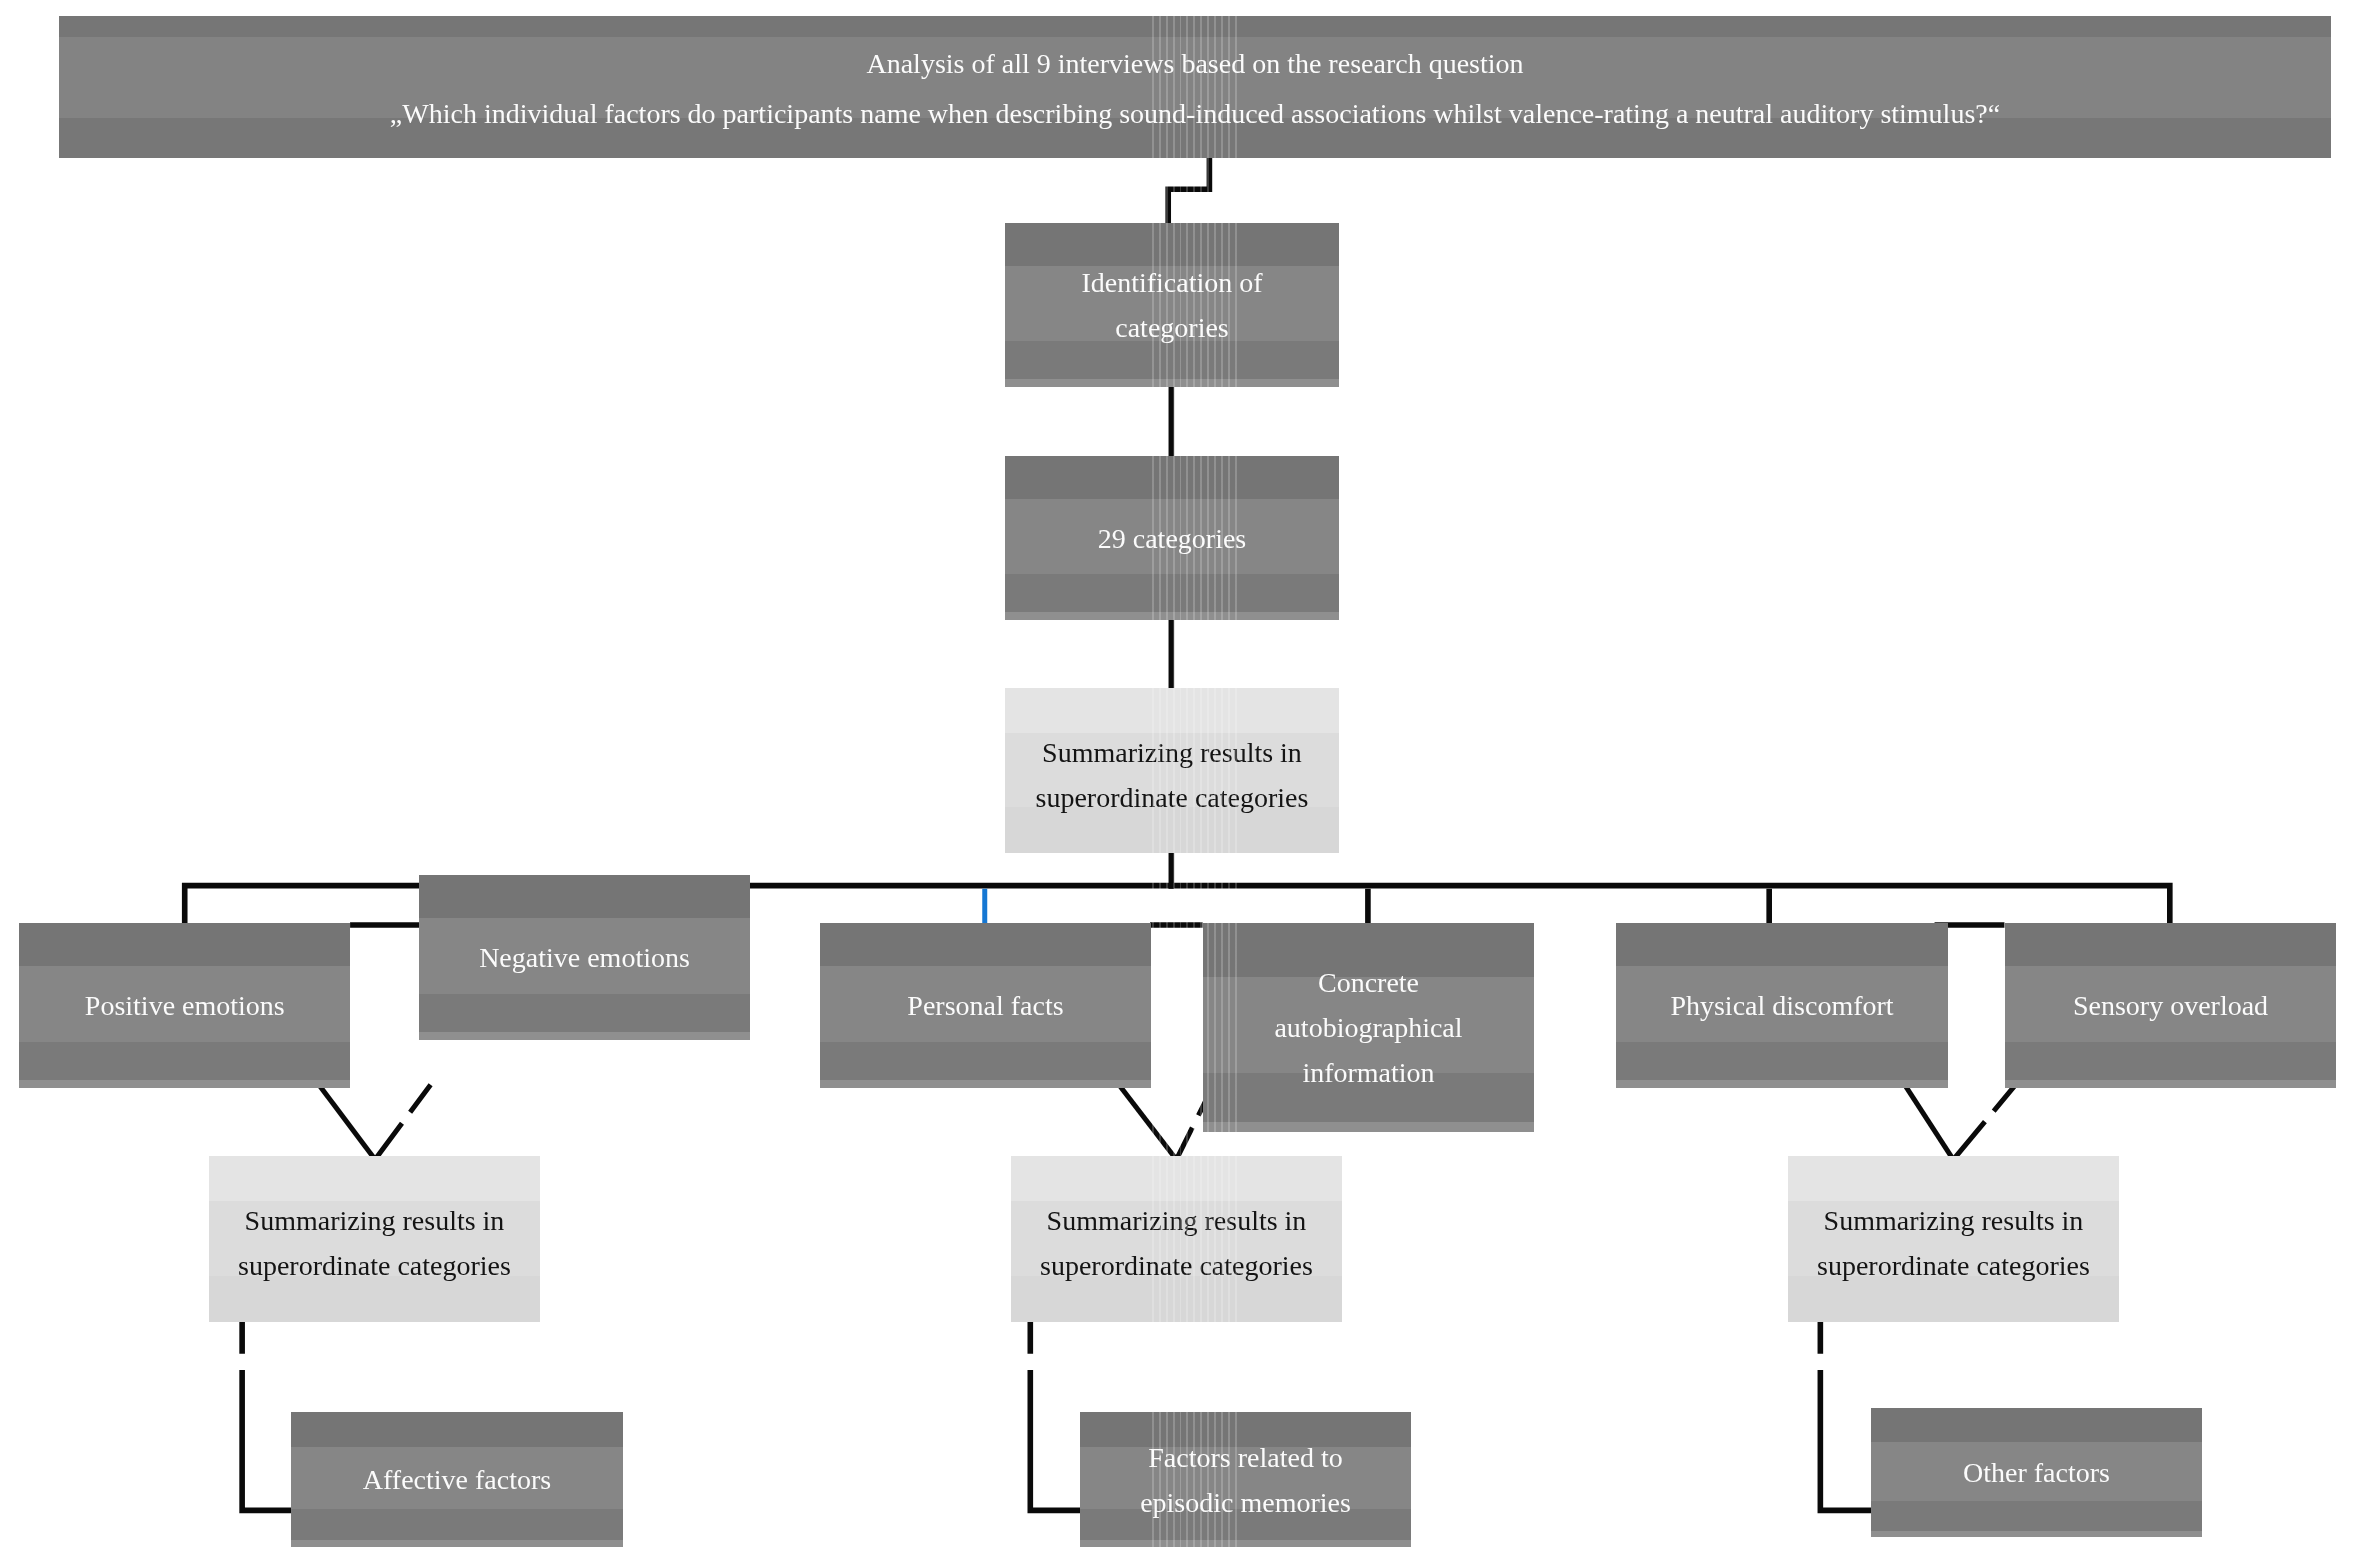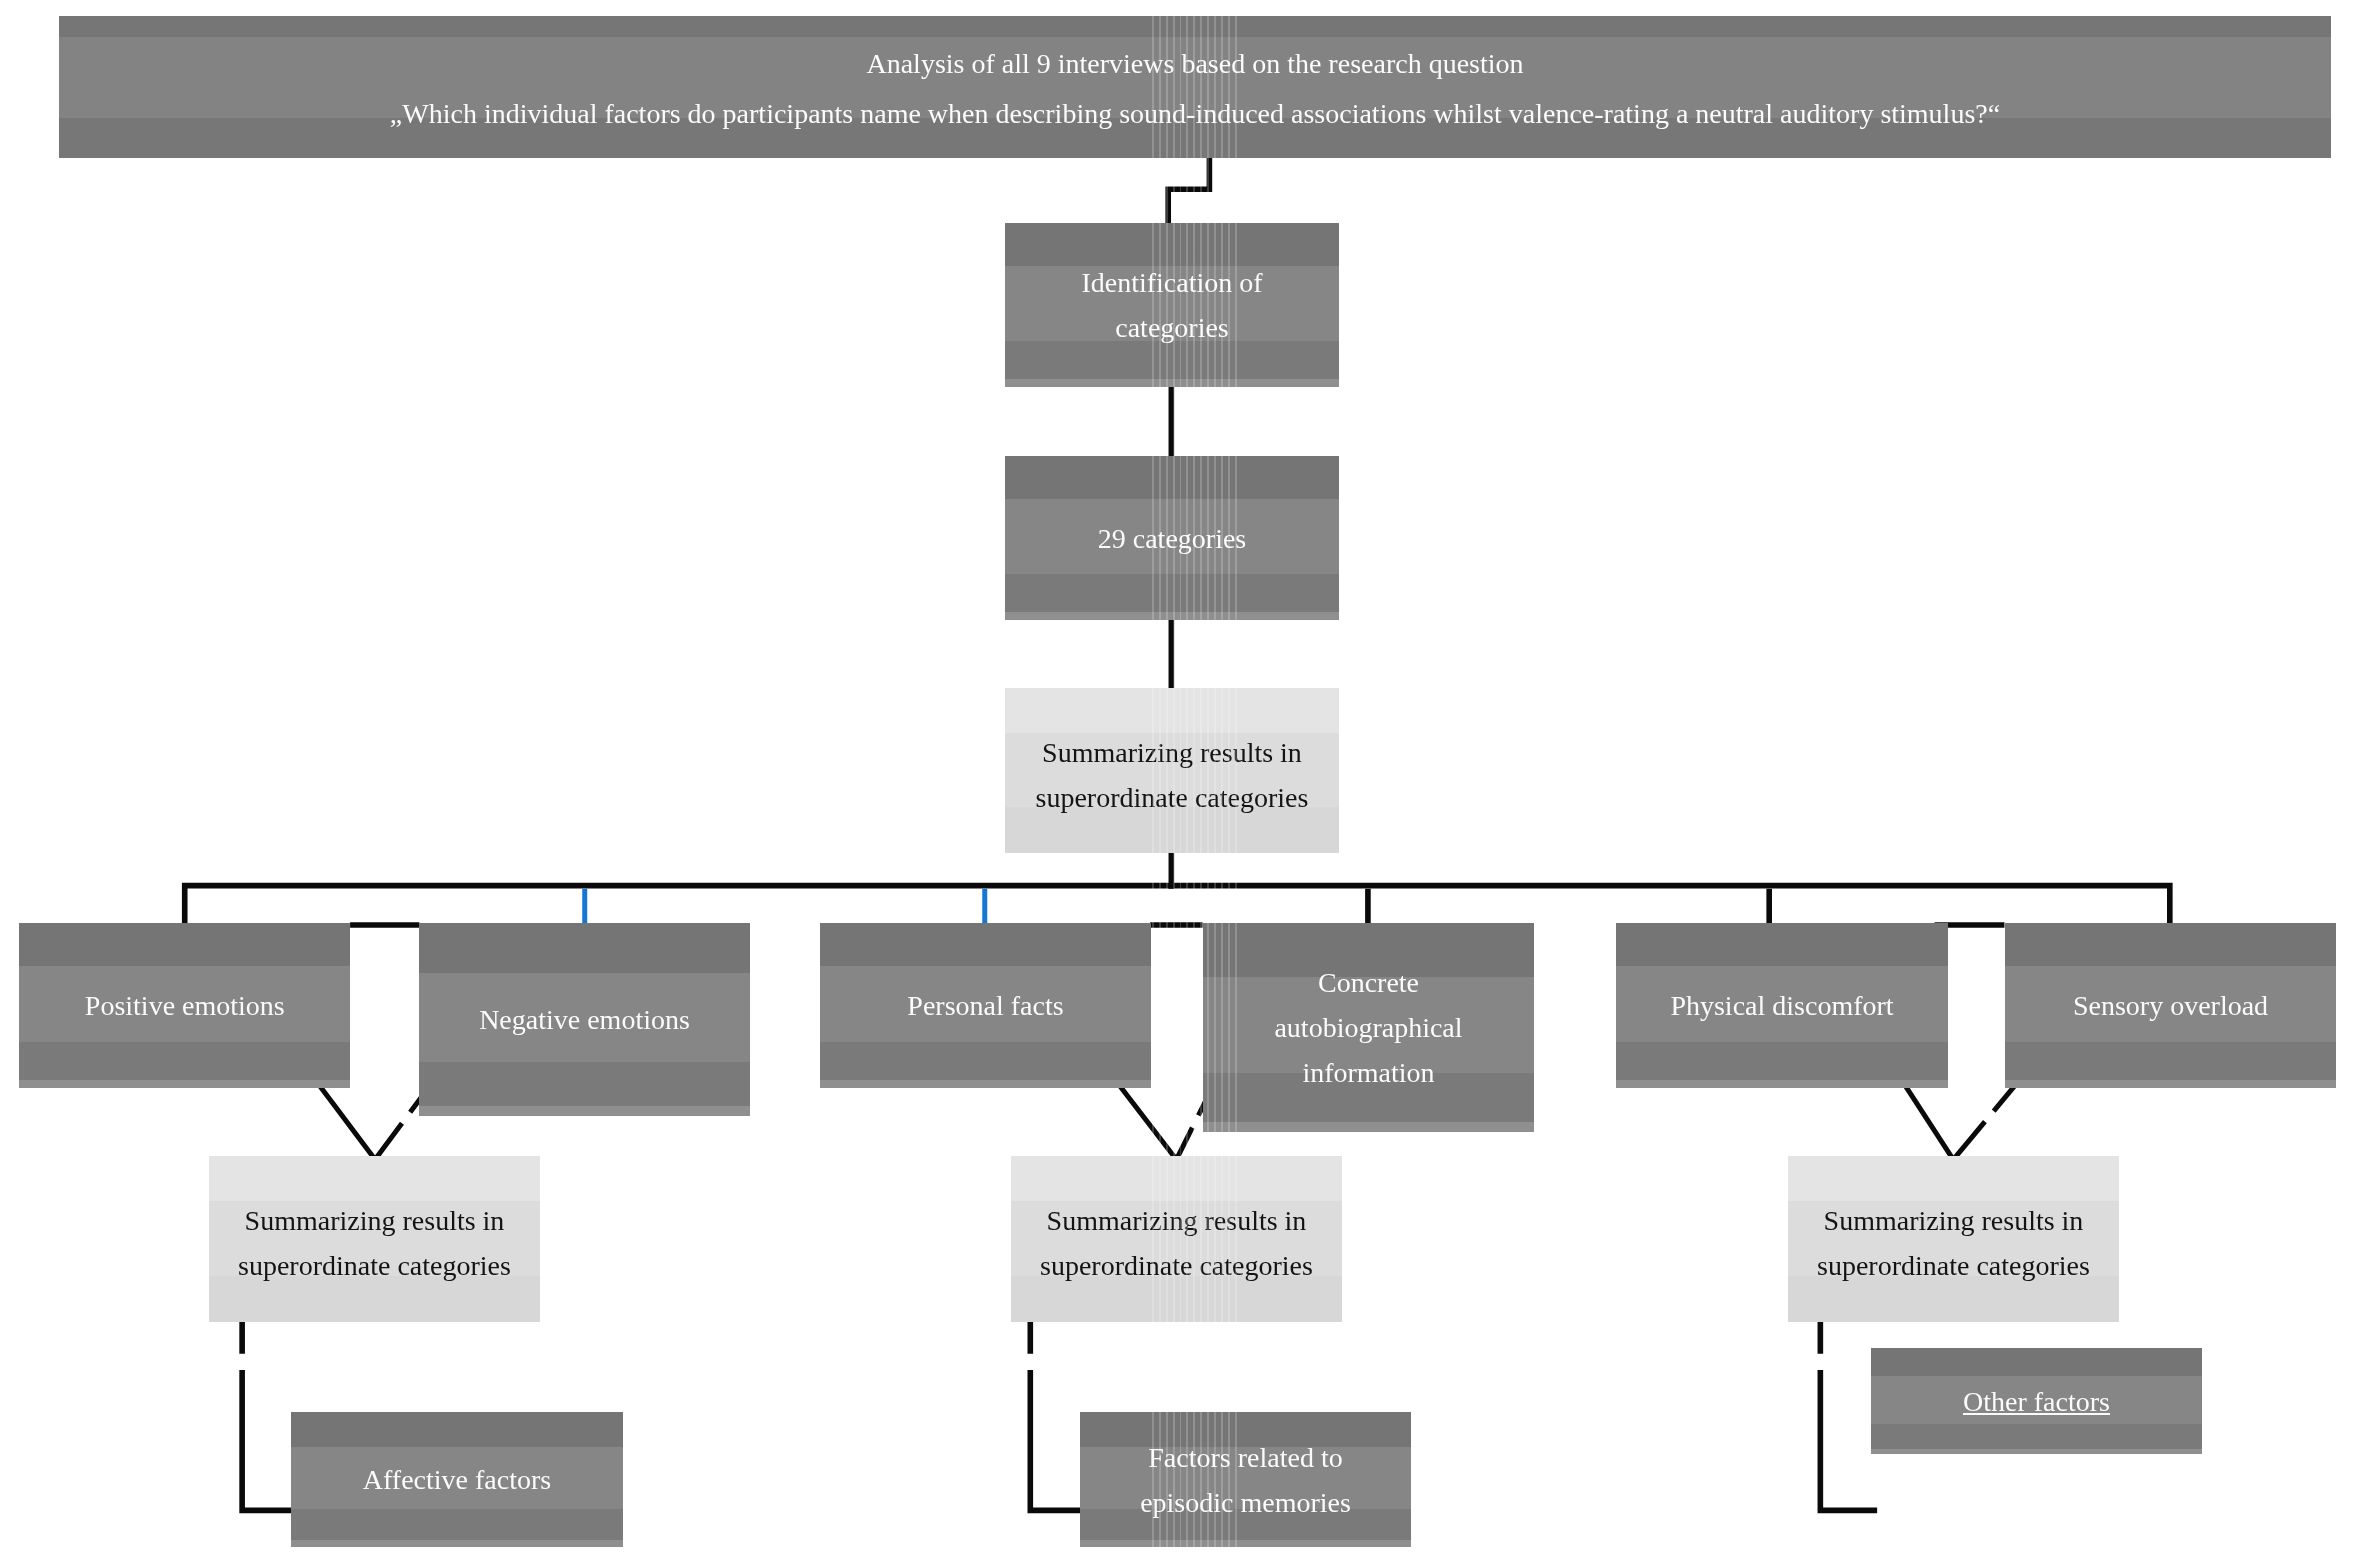--- a/index.html
+++ b/index.html
@@ -120,35 +120,35 @@
     <div>„Which individual factors do participants name when describing sound-induced associations whilst valence-rating a neutral auditory stimulus?“</div>
   </div>
 
   <div class="node dark" style="left:1005px; top:223px; width:334px; height:164px;">Identification of
 categories</div>
   <div class="node dark" style="left:1005px; top:456px; width:334px; height:164px;">29 categories</div>
   <div class="node light" style="left:1005px; top:688px; width:334px; height:165px;">Summarizing results in
 superordinate categories</div>
 
   <div class="node dark" style="left:19.3px; top:923px; width:331px; height:165px;">Positive emotions</div>
-  <div class="node dark" style="left:419px; top:923px; width:331px; height:193px;">Negative emotions</div>
+  <div class="node dark" style="left:419px; top:875px; width:331px; height:165px;">Negative emotions</div>
   <div class="node dark" style="left:820px; top:923px; width:331px; height:165px;">Personal facts</div>
   <div class="node dark" style="left:1203px; top:923px; width:331px; height:209px;">Concrete
 autobiographical
 information</div>
   <div class="node dark" style="left:1604px; top:923px; width:332px; height:165px;margin-left:12px;">Physical discomfort</div>
   <div class="node dark" style="left:2005px; top:923px; width:331px; height:165px;">Sensory overload</div>
 
   <div class="node light" style="left:209px; top:1156px; width:331px; height:166px;">Summarizing results in
 superordinate categories</div>
   <div class="node light" style="left:1011px; top:1156px; width:331px; height:166px;">Summarizing results in
 superordinate categories</div>
   <div class="node light" style="left:1788px; top:1156px; width:331px; height:166px;">Summarizing results in
 superordinate categories</div>
 
   <div class="node dark" style="left:291px; top:1412px; width:332px; height:135px;">Affective factors</div>
   <div class="node dark" style="left:1080px; top:1412px; width:331px; height:135px;">Factors related to
 episodic memories</div>
-  <div class="node dark" style="left:1871px; top:1348px; width:331px; height:106px;text-decoration:underline;">Other factors</div>
+  <div class="node dark" style="left:1871px; top:1408px; width:331px; height:129px;">Other factors</div>
 
   <div id="stripes"></div>
 </div>
 
 
 </body></html>

